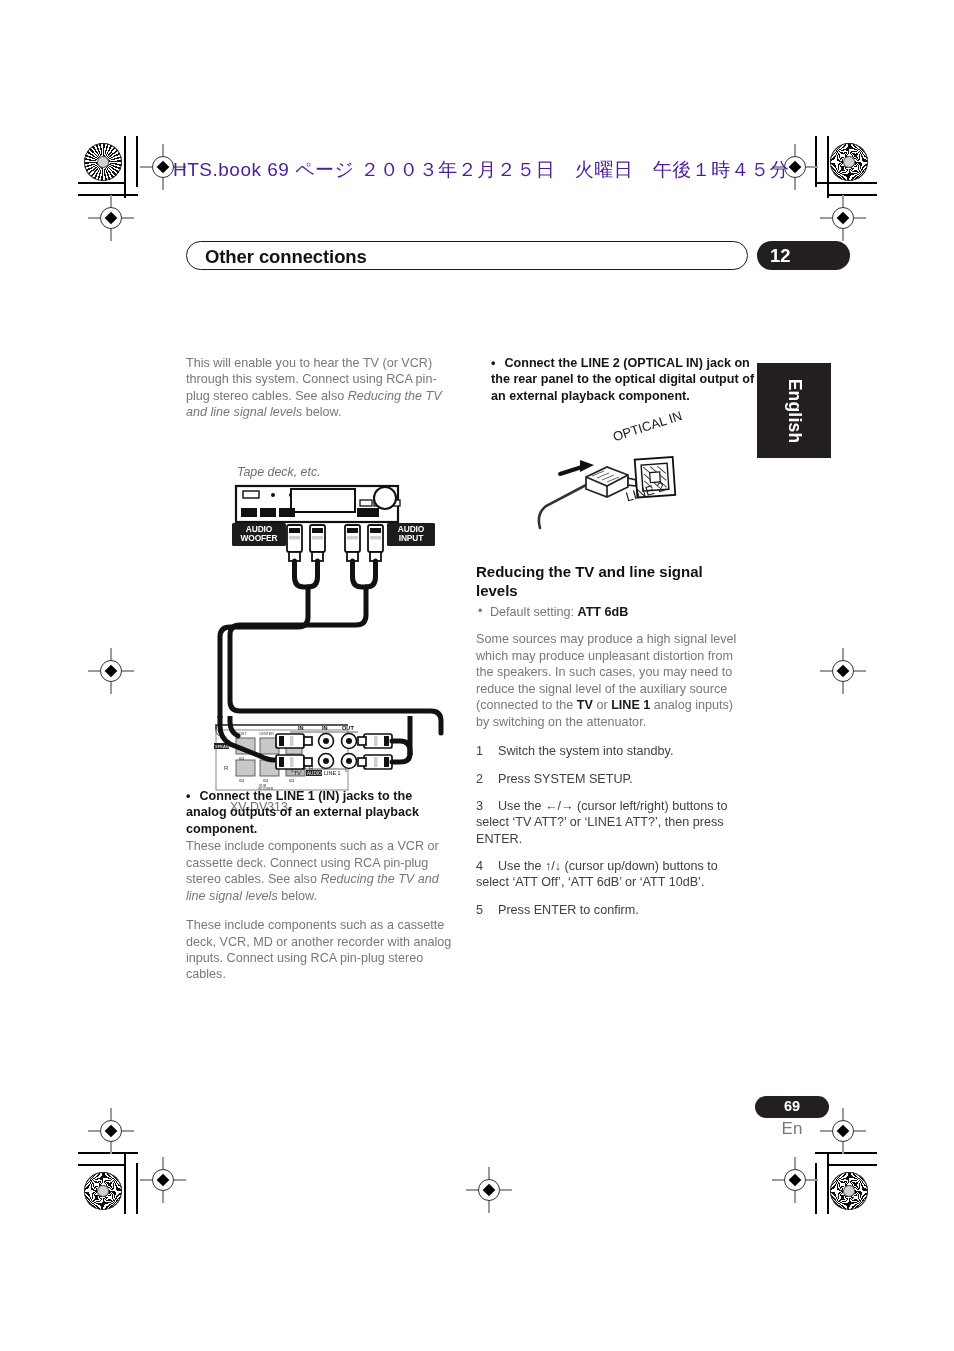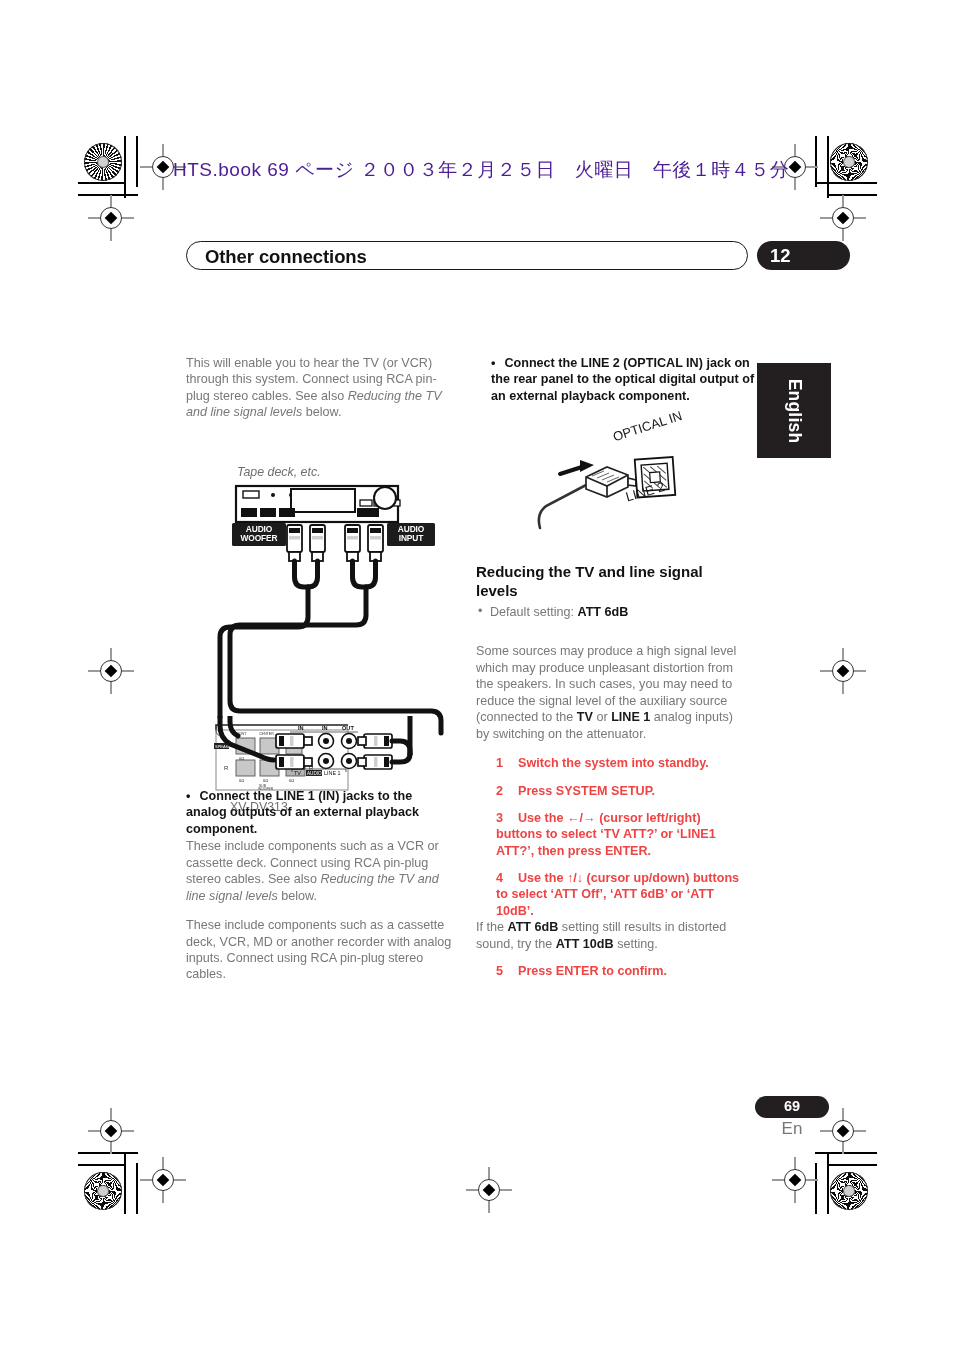--- a/index.html
+++ b/index.html
@@ -206,39 +206,38 @@
     line-height: 1.22;
     margin-bottom: 4px;
   }
 
   .dot-item {
     font-size: 12.6px;
     color: #787878;
     line-height: 1.3;
     padding-left: 14px;
     position: relative;
-    margin-bottom: 23px;
+    margin-bottom: 11px;
   }
   .dot-item::before {
     content: "\2022";
     position: absolute;
     left: 2px;
     top: -1px;
     color: #787878;
   }
   .dot-item b { color: #141414; }
 
   .step {
     font-size: 12.6px;
-    font-weight: bold;
-    color: #ef4444;
+    font-weight: normal;
+    color: #404040;
     line-height: 1.30;
     position: relative;
     padding-left: 0;
-    margin-left: 20px;
   }
   .step .idx { display: inline-block; width: 22px; }
   .stepgap { height: 11px; }
 
   
   .dia { position: absolute; }
   .dia-label-dark {
     position: absolute;
     background: #1c1c1c;
     color: #fff;
@@ -626,23 +625,20 @@
   <div class="stepgap"></div>
 
   <p class="step">
     <span class="idx">3</span><span>Use the ←/→ (cursor left/right) buttons to select ‘TV ATT?’ or ‘LINE1 ATT?’, then press ENTER.</span>
   </p>
   <div class="stepgap"></div>
 
   <p class="step">
     <span class="idx">4</span><span>Use the ↑/↓ (cursor up/down) buttons to select ‘ATT Off’, ‘ATT 6dB’ or ‘ATT 10dB’.</span>
   </p>
-  <p class="body">
-    <span>If the </span><b>ATT 6dB</b><span> setting still results in distorted sound, try the </span><b>ATT 10dB</b><span> setting.</span>
-  </p>
   <div class="stepgap"></div>
 
   <p class="step">
     <span class="idx">5</span><span>Press ENTER to confirm.</span>
   </p>
 </div>
 
 <div class="pagenum-pill">
   <div class="n">69</div>
 </div>

